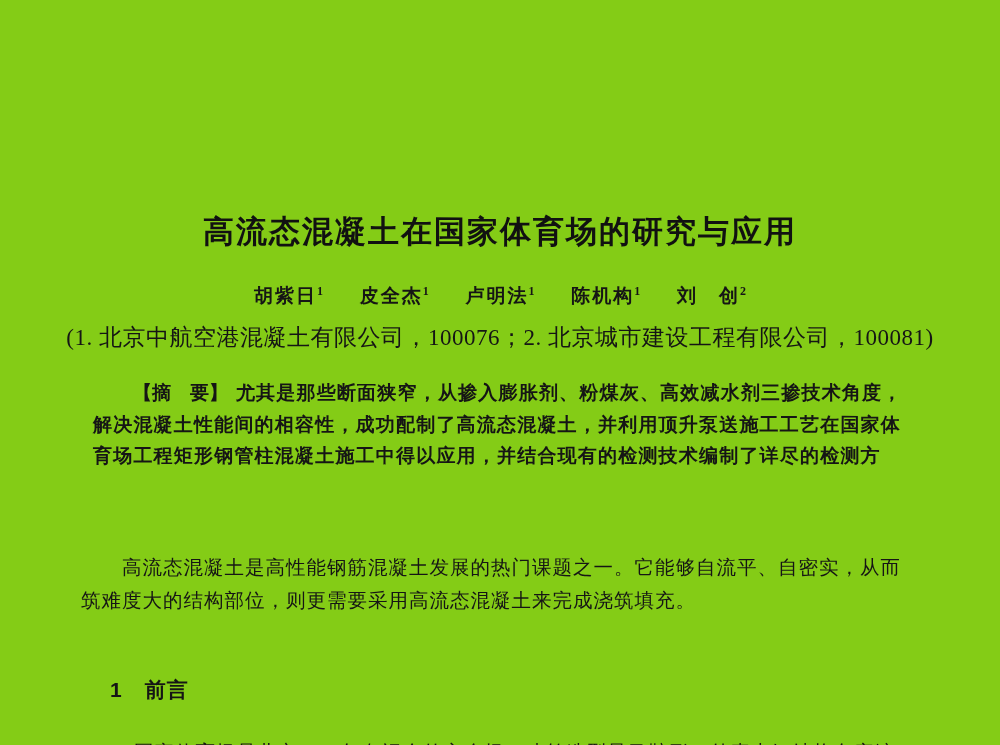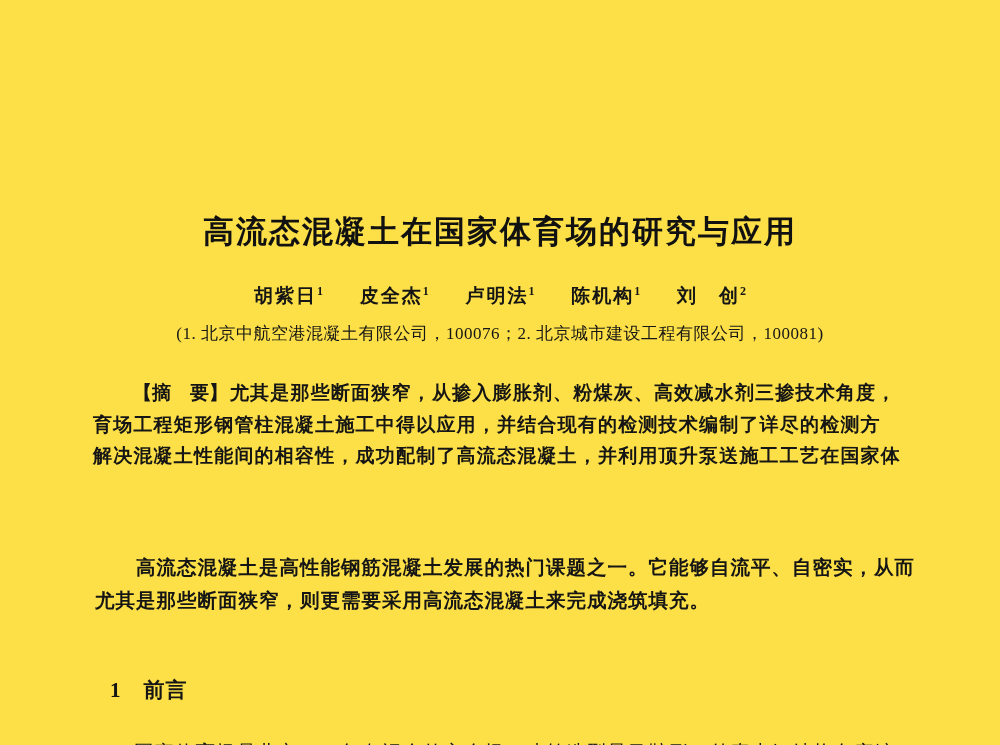--- a/index.html
+++ b/index.html
@@ -9,21 +9,21 @@
     width: 1000px;
     height: 745px;
     background: #ffffff;
     overflow: hidden;
     color: #151515;
     font-family: "Liberation Serif", serif;
   }
   .page {
     position: absolute;
     inset: 0;
-    background: #fde047;
+    background: #84cc16;
   }
   .doc-title {
     position: absolute;
     top: 211px;
     left: 0;
     width: 1000px;
     text-align: center;
     font-family: "Liberation Sans", sans-serif;
     font-weight: bold;
     font-size: 31px;
@@ -43,58 +43,58 @@
     white-space: nowrap;
   }
   .author { display: inline-block; margin: 0 15px; }
   .author sup { font-size: 12px; letter-spacing: 0; }
   .affiliation {
     position: absolute;
     top: 322px;
     left: 0;
     width: 1000px;
     text-align: center;
-    font-size: 17px;
+    font-size: 23px;
     letter-spacing: 0.5px;
     white-space: nowrap;
   }
   .abstract-block {
     position: absolute;
     top: 377px;
     left: 93px;
     width: 825px;
     font-size: 19px;
     font-weight: 600;
     letter-spacing: 1.2px;
     line-height: 31.5px;
   }
   .abstract-line { white-space: nowrap; }
   .indent-2 { text-indent: 2.1em; }
   .bold-label {
     font-family: Liberation Serif, serif;
     font-weight: bold;
     letter-spacing: 0;
-    margin-right: 2px;
+    margin-right: 8px;
   }
   .intro-block {
     position: absolute;
     top: 551px;
-    left: 95px;
+    left: 81px;
     width: 825px;
     font-size: 19.5px;
-    font-weight: 700;
+    font-weight: 400;
     letter-spacing: 1px;
     line-height: 33px;
   }
   .intro-line { white-space: nowrap; }
   .section-heading {
     position: absolute;
     top: 676px;
     left: 110px;
-    font-family: Liberation Serif, serif;
+    font-family: Liberation Sans, sans-serif;
     font-weight: bold;
     font-size: 21px;
     letter-spacing: 1px;
     white-space: nowrap;
   }
   .section-heading .sec-num { margin-right: 22px; }
   .clipped-line {
     position: absolute;
     top: 736px;
     left: 93px;
@@ -120,26 +120,26 @@
     <span class="author"><span>皮全杰</span><sup>1</sup></span>
     <span class="author"><span>卢明法</span><sup>1</sup></span>
     <span class="author"><span>陈机构</span><sup>1</sup></span>
     <span class="author"><span>刘　创</span><sup>2</sup></span>
   </div>
 
   <div class="affiliation">(1. 北京中航空港混凝土有限公司，100076；2. 北京城市建设工程有限公司，100081)</div>
 
   <div class="abstract-block">
     <div class="abstract-line indent-2"><span class="bold-label">【摘　要】</span><span>尤其是那些断面狭窄，从掺入膨胀剂、粉煤灰、高效减水剂三掺技术角度，</span></div>
+    <div class="abstract-line">解决混凝土性能间的相容性，成功配制了高流态混凝土，并利用顶升泵送施工工艺在国家体</div>
     <div class="abstract-line">育场工程矩形钢管柱混凝土施工中得以应用，并结合现有的检测技术编制了详尽的检测方</div>
-    <div class="abstract-line">解决混凝土性能间的相容性，成功配制了高流态混凝土，并利用顶升泵送施工工艺在国家体</div>
   </div>
 
   <div class="intro-block">
     <div class="intro-line indent-2">高流态混凝土是高性能钢筋混凝土发展的热门课题之一。它能够自流平、自密实，从而</div>
-    <div class="intro-line">尤其是那些断面狭窄，则更需要采用高流态混凝土来完成浇筑填充。</div>
+    <div class="intro-line">筑难度大的结构部位，则更需要采用高流态混凝土来完成浇筑填充。</div>
   </div>
 
   <h2 class="section-heading"><span class="sec-num">1</span><span>前言</span></h2>
 
   <div class="clipped-line">国家体育场是北京2008年奥运会的主会场，建筑造型呈马鞍形，外壳由钢结构有序编</div>
 
 </div>
 
 </body></html>

